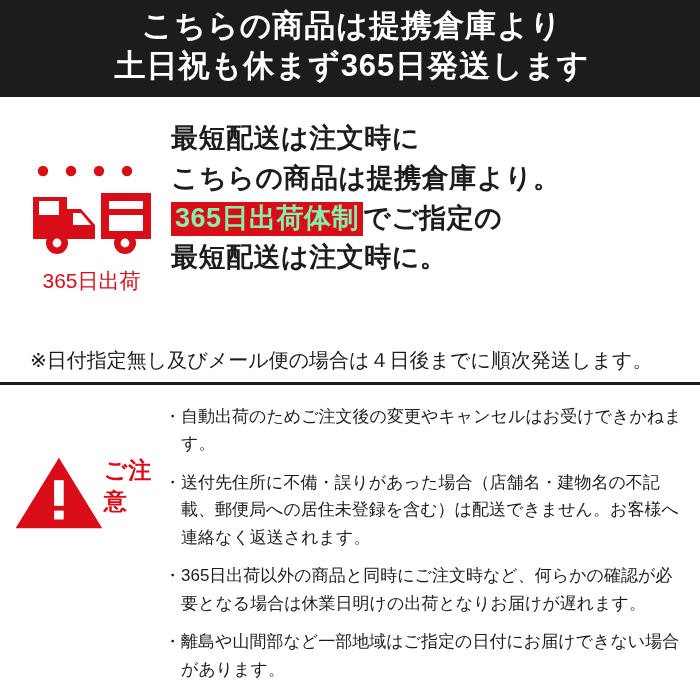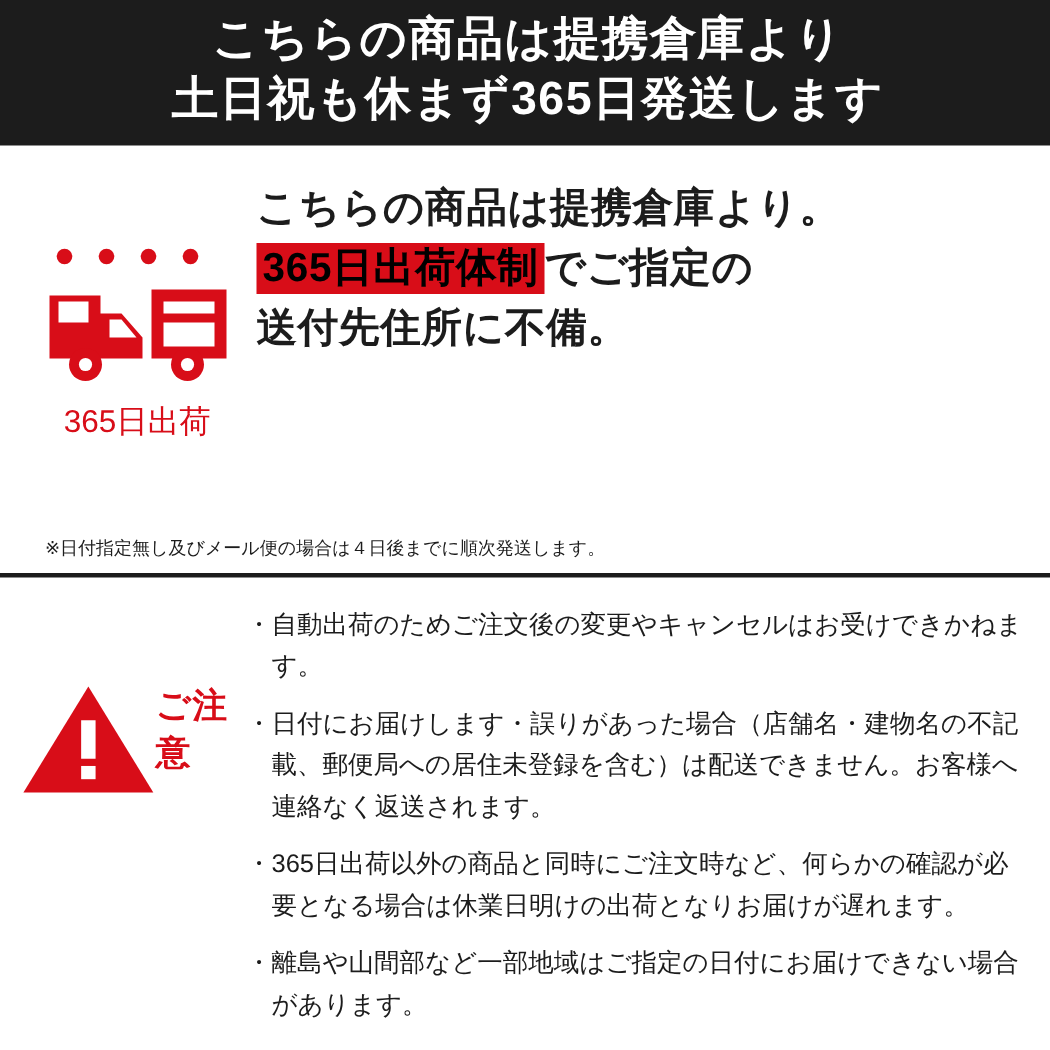--- a/index.html
+++ b/index.html
@@ -87,25 +87,25 @@
   .msg-line {
     font-size: 27px;
     font-weight: bold;
     color: #1c1c1c;
     line-height: 1.48;
     white-space: nowrap;
     letter-spacing: 0.5px;
   }
   .hl {
     background: #d80d18;
-    color: #000000;
+    color: #86efac;
     padding: 1px 4px 3px 4px;
   }
   .note {
-    font-size: 12px;
+    font-size: 20px;
     color: #1c1c1c;
     padding: 6px 16px 0 30px;
     letter-spacing: 0px;
     white-space: nowrap;
   }
 
   
   .caution {
     display: flex;
     flex-direction: row;
@@ -183,23 +183,24 @@
 
           <circle cx="28" cy="80" r="11" fill="#d80d18"></circle>
           <circle cx="28" cy="80" r="4.4" fill="#ffffff"></circle>
           <circle cx="96" cy="80" r="11" fill="#d80d18"></circle>
           <circle cx="96" cy="80" r="4.4" fill="#ffffff"></circle>
         </svg>
         <div class="truck-caption">365日出荷</div>
       </div>
 
       <div class="msg-block">
+        <div class="msg-line">最短配送は注文時に</div>
         <div class="msg-line">こちらの商品は提携倉庫より。</div>
         <div class="msg-line"><span class="hl">365日出荷体制</span><span>でご指定の</span></div>
-        <div class="msg-line">送付先住所に不備。</div>
+        <div class="msg-line">最短配送は注文時に。</div>
       </div>
 
     </div>
     <div class="note">※日付指定無し及びメール便の場合は４日後までに順次発送します。</div>
   </div>
 
   <div class="caution">
     <div class="caution-left">
       <svg width="112" height="96" viewBox="0 0 112 96" aria-hidden="true">
         <path d="M56 4 L110 92 H2 Z" fill="#d80d18"></path>
@@ -209,21 +210,21 @@
       <div class="caution-label">ご注意</div>
     </div>
 
     <div class="caution-list">
       <div class="caution-item">
         <span class="bullet">・</span>
         <span class="caution-text">自動出荷のためご注文後の変更やキャンセルはお受けできかねます。</span>
       </div>
       <div class="caution-item">
         <span class="bullet">・</span>
-        <span class="caution-text">日付にお届けします・誤りがあった場合（店舗名・建物名の不記載、郵便局への居住未登録を含む）は配送できません。お客様へ連絡なく返送されます。</span>
+        <span class="caution-text">送付先住所に不備・誤りがあった場合（店舗名・建物名の不記載、郵便局への居住未登録を含む）は配送できません。お客様へ連絡なく返送されます。</span>
       </div>
       <div class="caution-item">
         <span class="bullet">・</span>
         <span class="caution-text">365日出荷以外の商品と同時にご注文時など、何らかの確認が必要となる場合は休業日明けの出荷となりお届けが遅れます。</span>
       </div>
       <div class="caution-item">
         <span class="bullet">・</span>
         <span class="caution-text">離島や山間部など一部地域はご指定の日付にお届けできない場合があります。</span>
       </div>
     </div>

